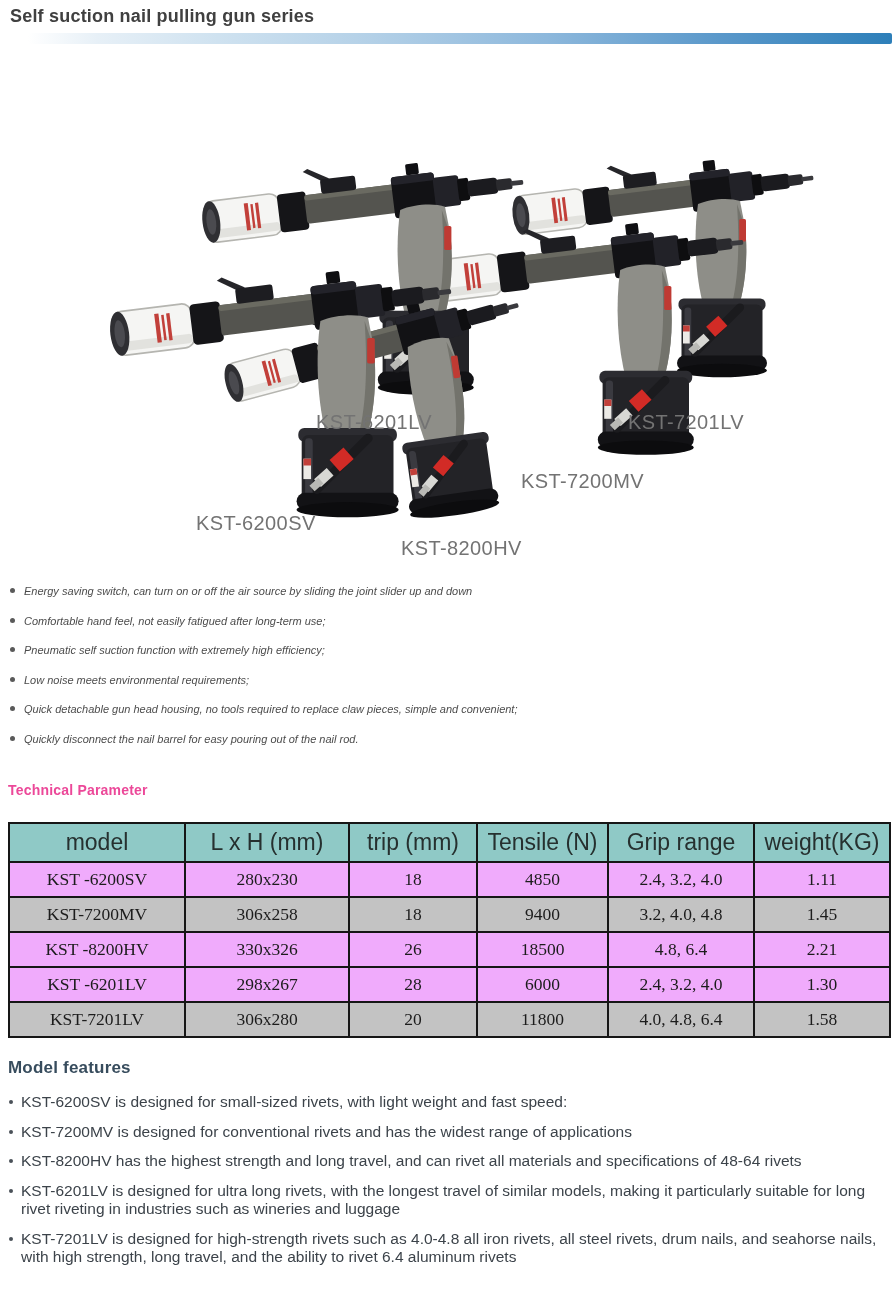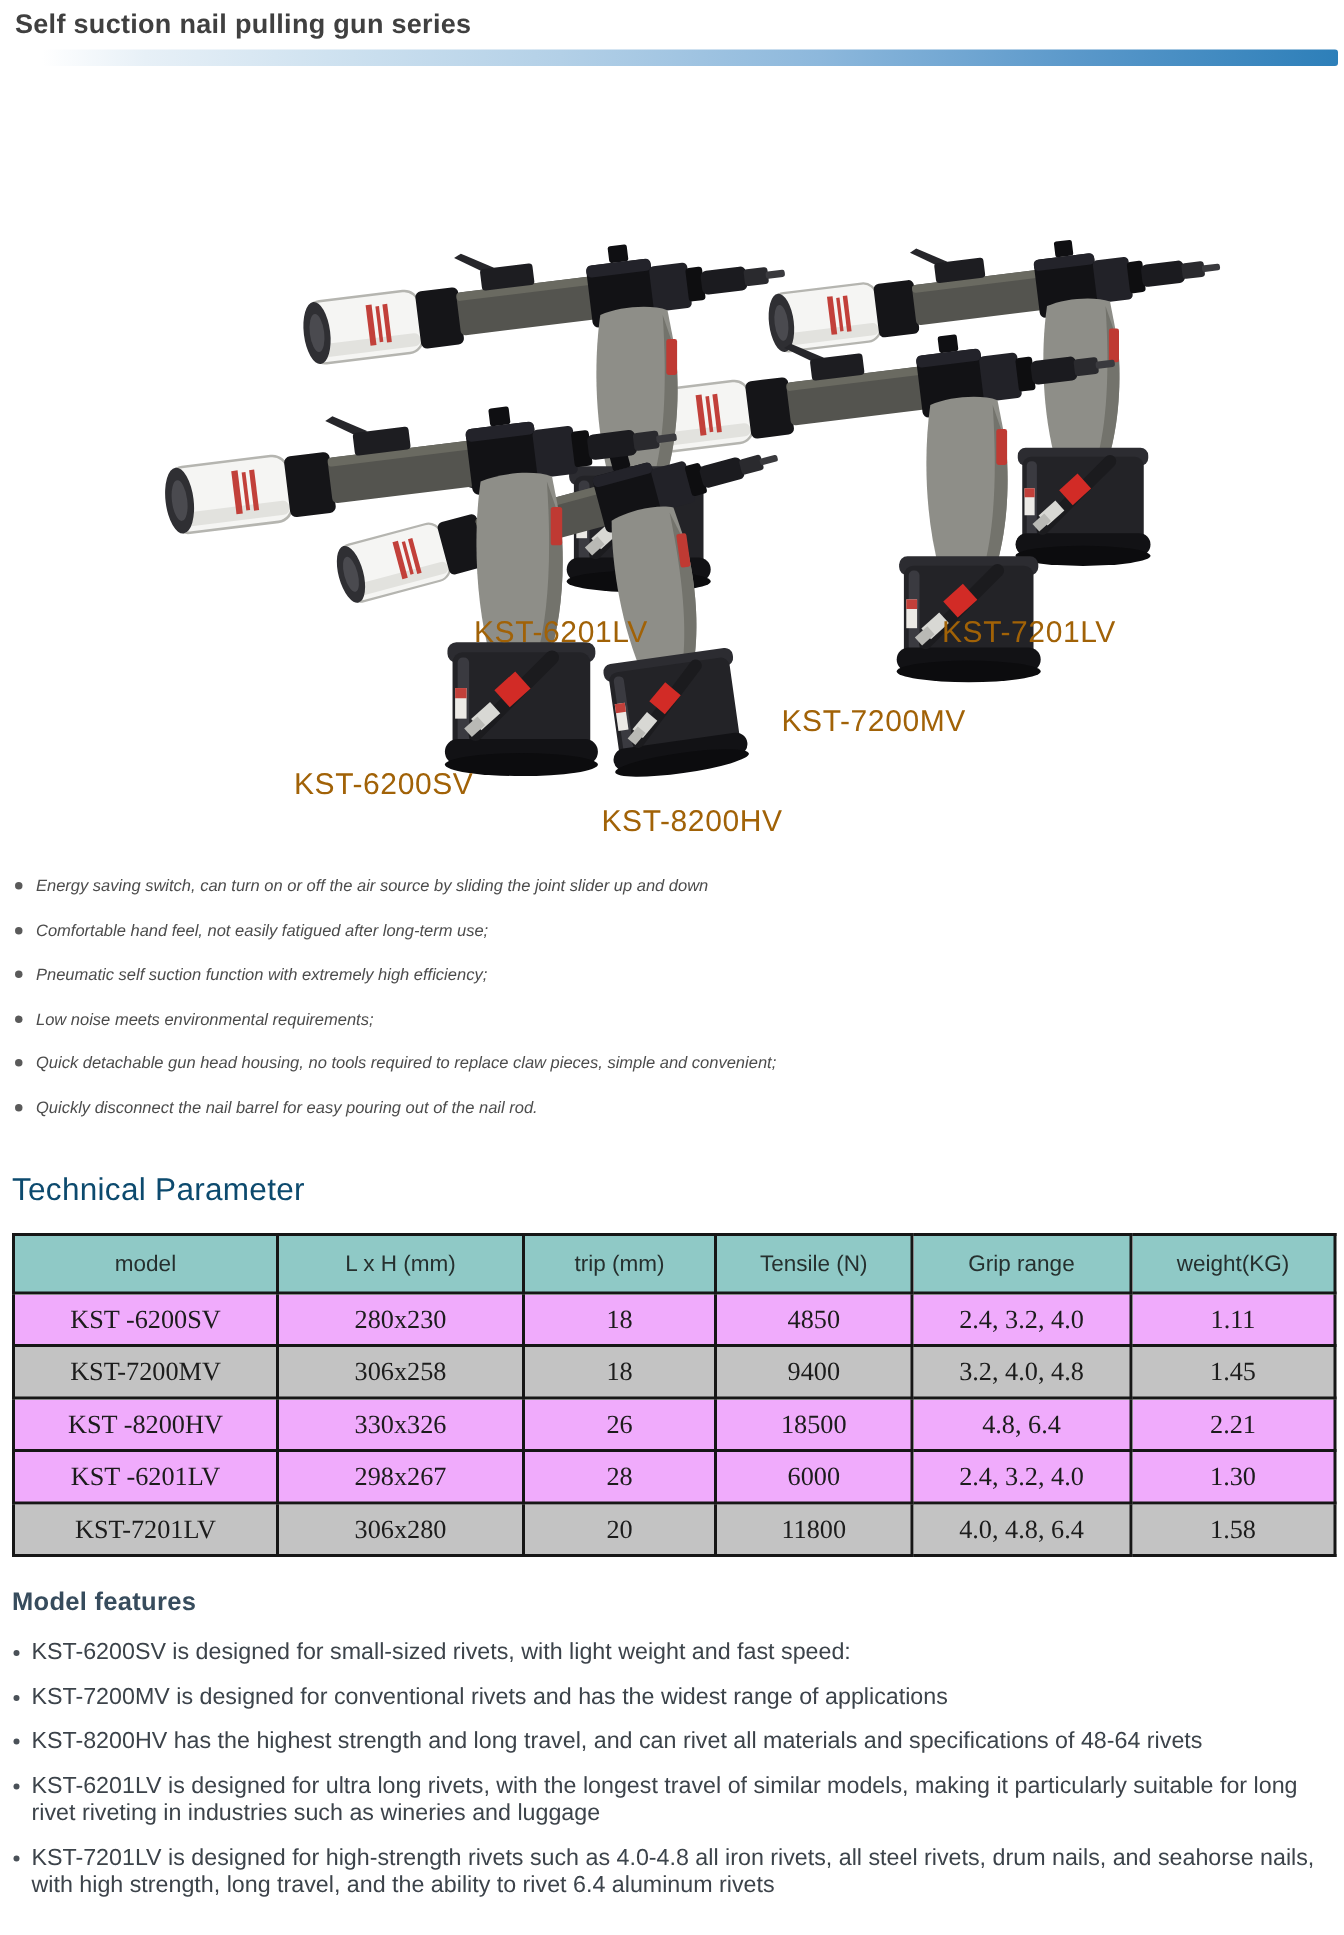--- a/index.html
+++ b/index.html
@@ -27,50 +27,50 @@
       #8db8dc 60%,
       #5a98ca 80%,
       #2d7fb9 100%);
   }
 
   
   .figure{left:0;top:130px;width:896px;height:445px;}
   .figure svg{position:absolute;left:0;top:0;}
   .gun-label{
     position:absolute;
-    font-size:20px;font-weight:500;color:#a16207;letter-spacing:.4px;
+    font-size:20px;font-weight:500;color:#737373;letter-spacing:.4px;
     white-space:nowrap;
   }
 
   
   .features{left:6px;top:583px;width:884px;list-style:none;margin:0;padding:0;}
   .features li{
     position:relative;padding-left:18px;margin-bottom:12px;
     font-size:11px;line-height:17.5px;color:#4c4c4c;font-style:italic;
   }
   .features .dot{
     position:absolute;left:4px;top:5px;width:5px;height:5px;border-radius:50%;
     background:#5a5a5a;
   }
 
   
   .tech-heading{
-    left:8px;top:782px;font-size:21px;font-weight:400;color:#0c4a6e;letter-spacing:.2px;
+    left:8px;top:782px;font-size:14px;font-weight:700;color:#ec4899;letter-spacing:.2px;
   }
   table.spec{
     position:absolute;left:8px;top:822px;width:881px;
     border-collapse:collapse;table-layout:fixed;
     font-size:17px;color:#222;
   }
   table.spec th,table.spec td{
     border:2px solid #161616;text-align:center;vertical-align:middle;
     padding:0;overflow:hidden;white-space:nowrap;
   }
   table.spec th{
-    height:37px;background:#8fc9c6;font-weight:500;color:#26302f;font-size:15px;
+    height:37px;background:#8fc9c6;font-weight:500;color:#26302f;font-size:23px;
   }
   table.spec td{
     height:33px;
     font-family:"Liberation Serif","DejaVu Serif",serif;
     font-size:17.5px;color:#1c1c1c;background:#f0abfc;
   }
   table.spec tr.gray td{background:#c3c3c3;}
 
   
   .mf-heading{

